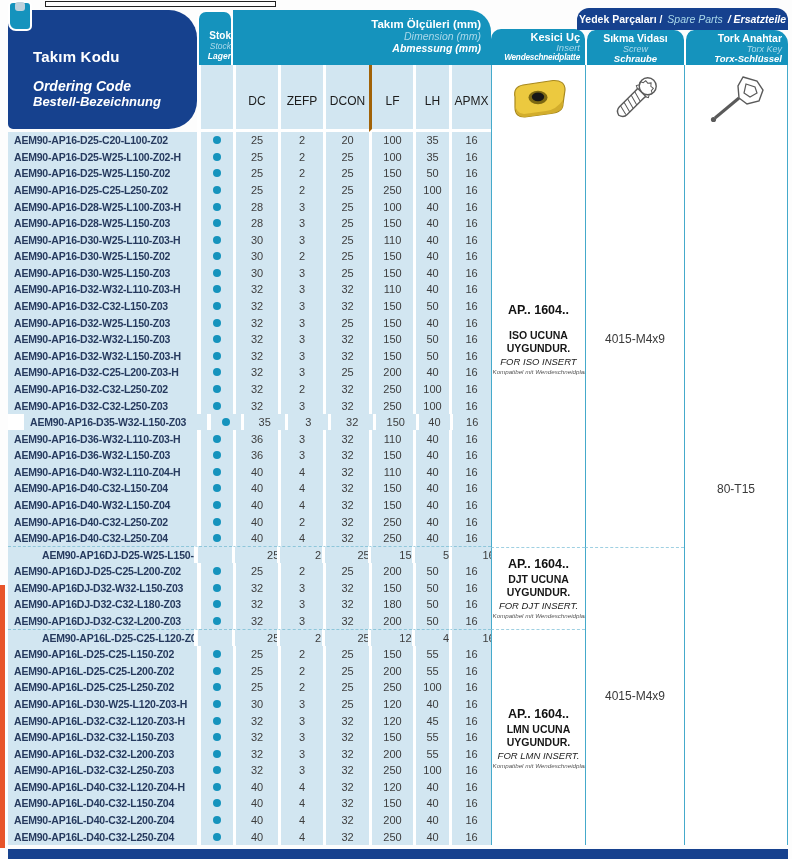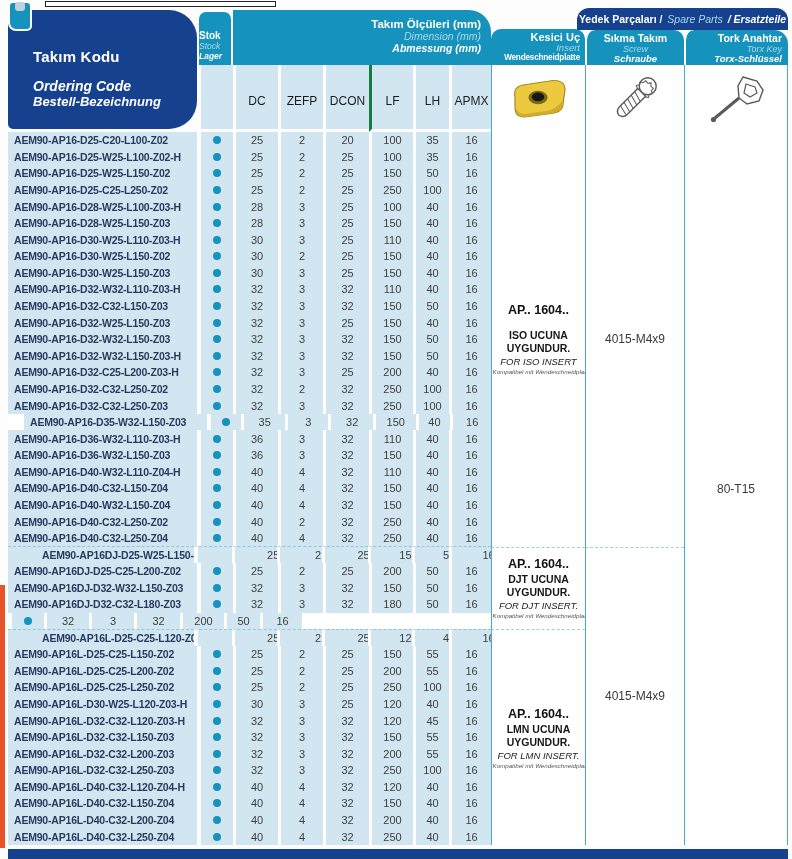--- a/index.html
+++ b/index.html
@@ -25,36 +25,36 @@
   .bottombar{position:absolute;left:8px;top:849px;width:780px;height:10px;background:var(--navy);}
 
   
   .panel-code{position:absolute;left:8px;top:10px;width:189px;height:119px;background:var(--navy);
     border-radius:12px 28px 28px 5px;color:#fff;padding:38px 0 0 25px;z-index:3;}
   .panel-code .l1{font-size:15px;font-weight:bold;letter-spacing:.2px;}
   .panel-code .l2{font-size:14px;font-weight:bold;font-style:italic;margin-top:13px;}
   .panel-code .l3{font-size:13px;font-weight:bold;font-style:italic;}
 
   .box-stok{position:absolute;left:197px;top:10px;width:36px;height:55px;background:var(--teal);
-    border:2px solid #fff;border-bottom:none;border-radius:9px 9px 0 0;color:#fff;text-align:left;padding-top:19px;line-height:10px;}
+    border:2px solid #fff;border-bottom:none;border-radius:9px 9px 0 0;color:#fff;text-align:right;padding-top:19px;line-height:10px;}
   .box-stok .l1{font-size:10px;font-weight:bold;}
   .box-stok .l2{font-size:8.5px;font-style:italic;color:var(--lt-text);}
   .box-stok .l3{font-size:8.5px;font-style:italic;font-weight:bold;}
 
   .band-dims{position:absolute;left:233px;top:10px;width:258px;height:55px;background:var(--teal);
     border-radius:0 22px 0 0;color:#fff;text-align:right;padding:8px 10px 0 0;line-height:12px;}
   .band-dims .l1{font-size:11.5px;font-weight:bold;}
   .band-dims .l2{font-size:10.5px;font-style:italic;color:var(--lt-text);}
   .band-dims .l3{font-size:10.5px;font-style:italic;font-weight:bold;}
 
   .box-insert-h{position:absolute;left:491px;top:29px;width:94px;height:36px;background:var(--teal);
     border-radius:10px 10px 0 0;color:#fff;text-align:right;padding:3px 5px 0 0;line-height:10.5px;}
   .box-insert-h .l1{font-size:11px;font-weight:bold;}
   .box-insert-h .l2{font-size:9.5px;font-style:italic;color:var(--lt-text);}
-  .box-insert-h .l3{font-size:8.2px;font-weight:bold;letter-spacing:-.2px;}
+  .box-insert-h .l3{font-size:8.2px;font-style:italic;font-weight:bold;letter-spacing:-.2px;}
 
   .band-spare{position:absolute;left:577px;top:8px;width:211px;height:22px;background:var(--navy);
     border-radius:12px 12px 0 0;color:#fff;text-align:center;line-height:22px;font-size:10.5px;}
   .band-spare .b{font-weight:bold;}
   .band-spare .i{font-style:italic;color:var(--lt-text);margin:0 2px;}
   .band-spare .bi{font-weight:bold;font-style:italic;}
 
   .box-screw-h{position:absolute;left:585px;top:30px;width:99px;height:35px;background:var(--teal);
     border-left:2px solid #fff;border-radius:10px 10px 0 0;color:#fff;text-align:center;padding-top:3px;line-height:10.5px;}
   .box-torx-h{position:absolute;left:684px;top:30px;width:104px;height:35px;background:var(--teal);
@@ -65,21 +65,21 @@
 
   
   .iconrow{position:absolute;left:8px;top:65px;width:780px;height:67px;display:flex;}
   .iconrow>div{height:100%;}
   .ir-code{width:189px;background:transparent;}
   .ir-lb{background:var(--lb);border-bottom:3px solid #fff;display:flex;align-items:center;justify-content:center;
     font-size:12px;color:#1c1c1c;padding-top:8px;}
   .ir-stok{width:36px;border-left:4px solid #fff;}
   .w45{width:45px;border-left:3px solid #fff;}
   .w46{width:46px;border-left:3px solid #fff;}
-  .w44{width:44px;border-left:3px solid #15803d;}
+  .w44{width:44px;border-left:3px solid #a16207;}
   .w36{width:36px;border-left:3px solid #fff;}
   .w42{width:42px;border-left:3px solid #fff;}
   .ir-white{background:#fff;border-left:1px solid var(--teal-line);display:flex;align-items:center;justify-content:center;}
   .ir-insert{width:94px;}
   .ir-screw{width:99px;}
   .ir-torx{width:104px;border-right:1px solid var(--teal-line);}
 
   
   .tbody{position:absolute;left:8px;top:132px;width:780px;height:713px;background:#fff;border-bottom:1px solid var(--teal-line);}
   .trow{display:flex;width:483px;}
@@ -138,21 +138,21 @@
     <div class="l3">Wendeschneidplatte</div>
   </div>
 
   <div class="band-spare">
     <span class="b">Yedek Parçaları /</span>
     <span class="i">Spare Parts</span>
     <span class="bi">/ Ersatzteile</span>
   </div>
 
   <div class="box-screw-h">
-    <div class="l1">Sıkma Takım</div>
+    <div class="l1">Sıkma Vidası</div>
     <div class="l2">Screw</div>
     <div class="l3">Schraube</div>
   </div>
 
   <div class="box-torx-h">
     <div class="l1">Tork Anahtar</div>
     <div class="l2">Torx Key</div>
     <div class="l3">Torx-Schlüssel</div>
   </div>
 
@@ -539,20 +539,21 @@
           <span class="dot"></span>
         </div>
         <div class="c-num w45">32</div>
         <div class="c-num w45">3</div>
         <div class="c-num w46">32</div>
         <div class="c-num w44">180</div>
         <div class="c-num w36">50</div>
         <div class="c-num w42">16</div>
       </div>
       <div class="trow" style="height: 16.5814px;">
+        <div class="c-code">AEM90-AP16DJ-D32-C32-L200-Z03</div>
         <div class="c-stok">
           <span class="dot"></span>
         </div>
         <div class="c-num w45">32</div>
         <div class="c-num w45">3</div>
         <div class="c-num w46">32</div>
         <div class="c-num w44">200</div>
         <div class="c-num w36">50</div>
         <div class="c-num w42">16</div>
       </div>

